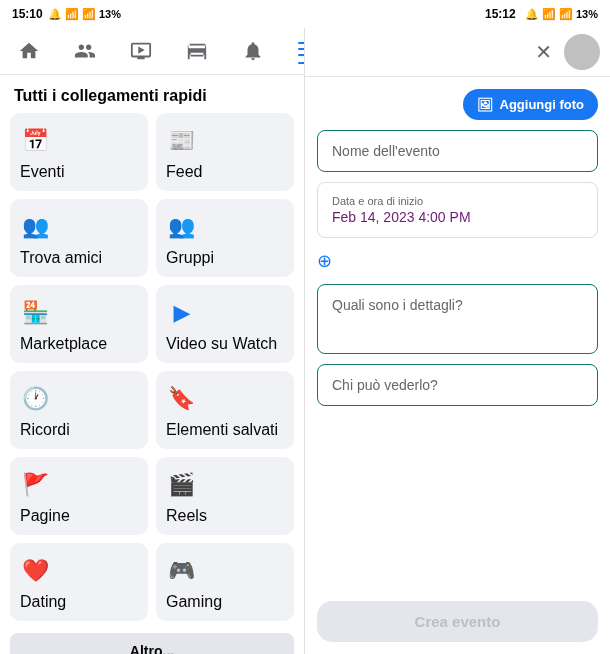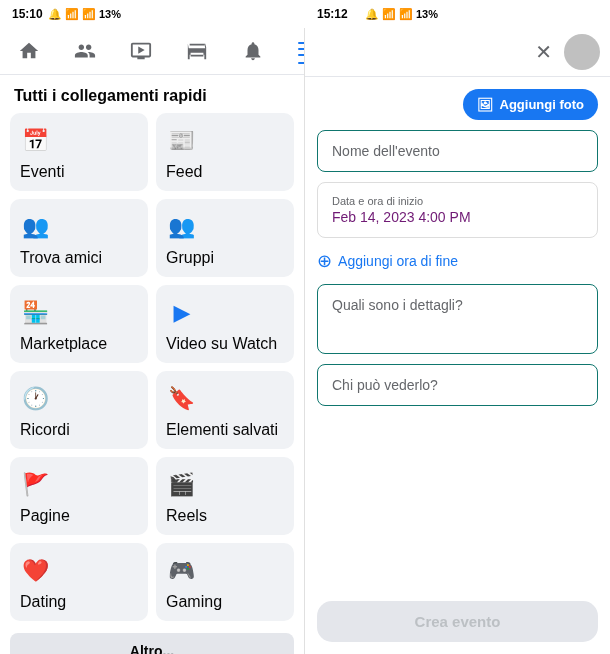--- a/index.html
+++ b/index.html
@@ -22,21 +22,21 @@
     .status-bar-left, .status-bar-right {
       width: 50%;
       height: 28px;
       display: flex;
       align-items: center;
       padding: 0 12px;
       font-size: 12px;
       font-weight: 700;
     }
     .status-bar-left { background: #fff; justify-content: flex-start; }
-    .status-bar-right { background: #fff; justify-content: flex-start; gap: 12px; }
+    .status-bar-right { background: #fff; justify-content: flex-end; gap: 4px; }
 
     
     .main-layout {
       display: flex;
       flex: 1;
       overflow: hidden;
     }
 
     
     .left-panel {
@@ -397,21 +397,20 @@
         <span style="color:#65676b;">Nome dell'evento</span>
       </div>
 
       <div class="form-field-filled">
         <div class="form-field-label">Data e ora di inizio</div>
         <div class="form-field-value">Feb 14, 2023 4:00 PM</div>
       </div>
 
       <div class="add-end-time">
         <span class="add-end-time-icon">⊕</span>
-        <span>Aggiungi ora di fine</span>
       </div>
 
 
       <div class="form-field" style="min-height:70px;align-items:flex-start;">
         <span style="color:#65676b;">Quali sono i dettagli?</span>
       </div>
 
       <div class="form-field">
         <span style="color:#65676b;">Chi può vederlo?</span>
       </div>

